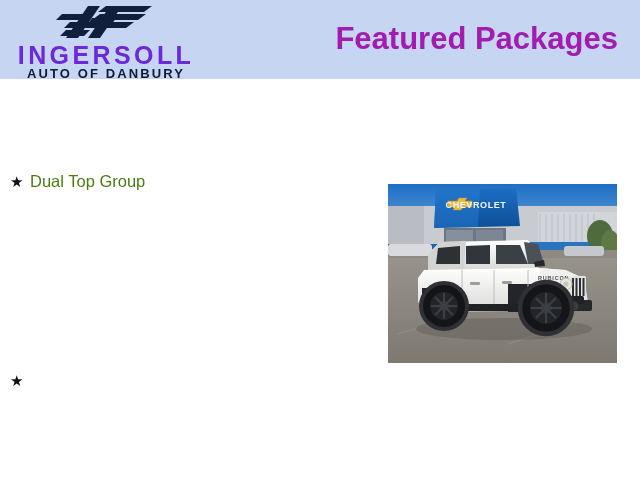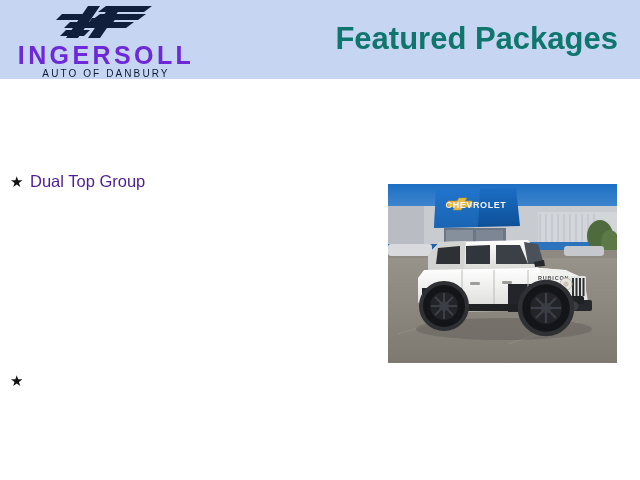--- a/index.html
+++ b/index.html
@@ -53,36 +53,36 @@
     color: #6d28d9;
     line-height: 26px;
     white-space: nowrap;
   }
   #logo-tagline {
     position: absolute;
     left: 0px;
     top: 64px;
     width: 196px;
     text-align: center;
-    font-size: 10px;
-    font-weight: 400;
+    font-size: 13px;
+    font-weight: 700;
     letter-spacing: 2.1px;
     color: #0d1b33;
     line-height: 11px;
     white-space: nowrap;
   }
 
   
   #header-title {
     position: absolute;
     right: 22px;
     top: 21px;
     font-size: 31px;
     font-weight: 700;
-    color: #0f766e;
+    color: #a21caf;
     letter-spacing: 0px;
     white-space: nowrap;
   }
 
   
   #packages-list {
     position: absolute;
     left: 0;
     top: 79px;
     width: 380px;
@@ -97,21 +97,21 @@
   }
   .package-bullet {
     font-size: 15px;
     color: #111111;
     line-height: 20px;
     width: 20px;
     display: inline-block;
   }
   .package-label {
     font-size: 16.5px;
-    color: #4c1d95;
+    color: #4d7c0f;
     line-height: 20px;
   }
 
   
   #vehicle-photo {
     position: absolute;
     left: 388px;
     top: 184px;
     width: 229px;
     height: 179px;

